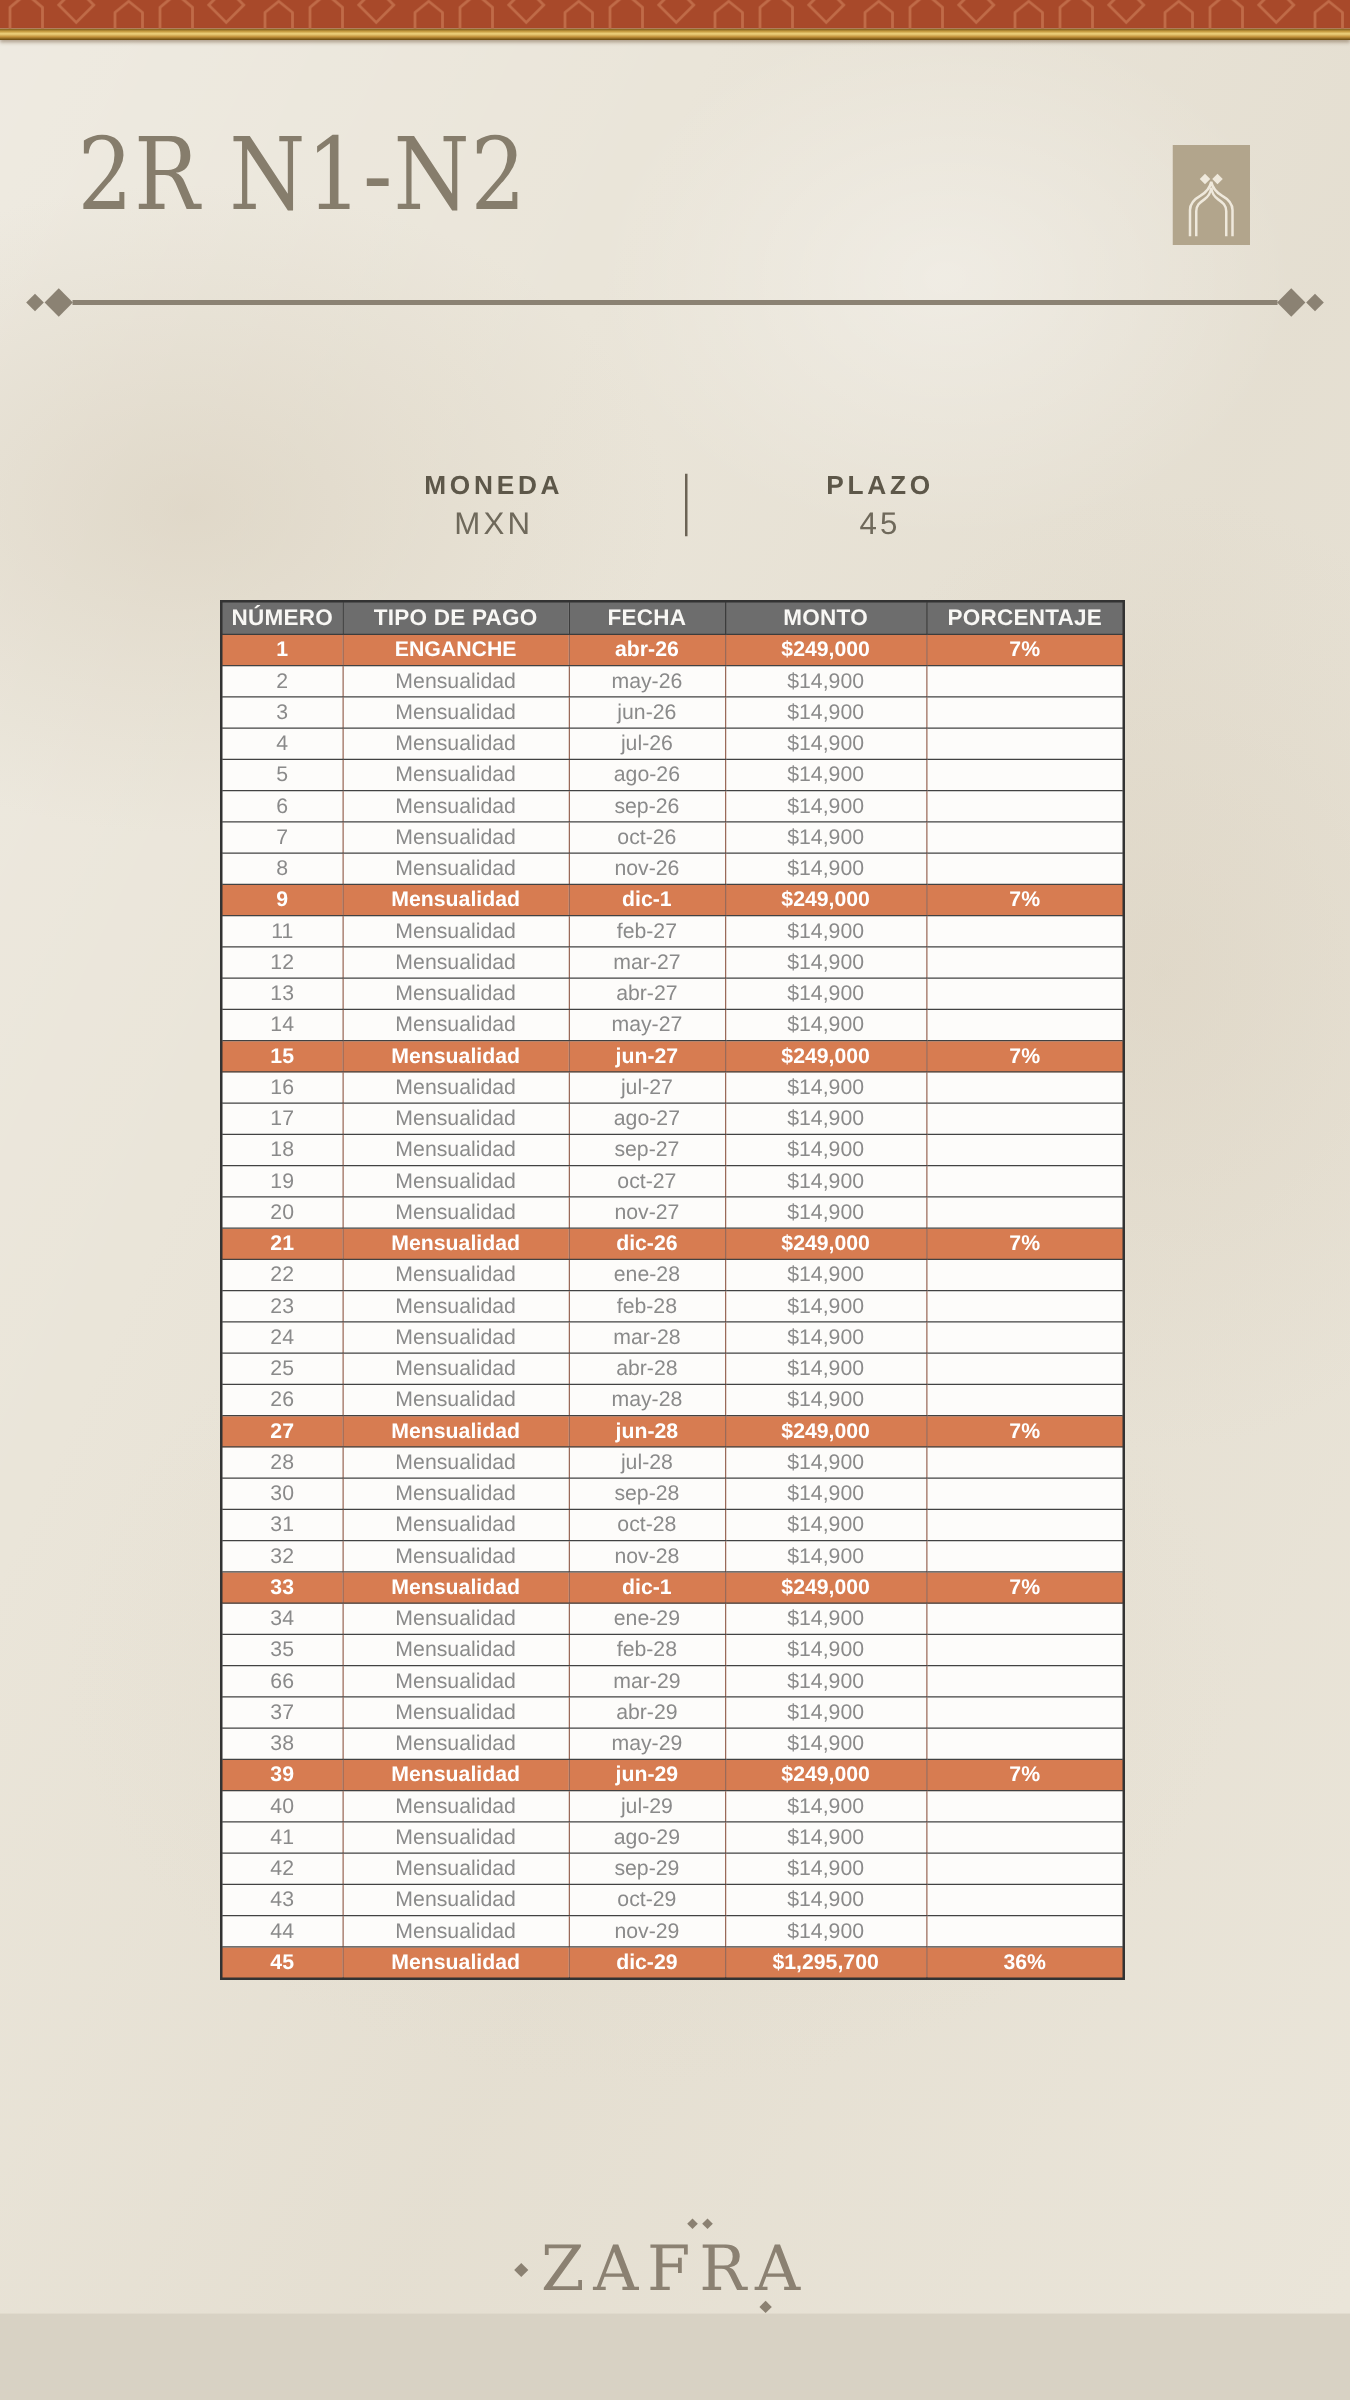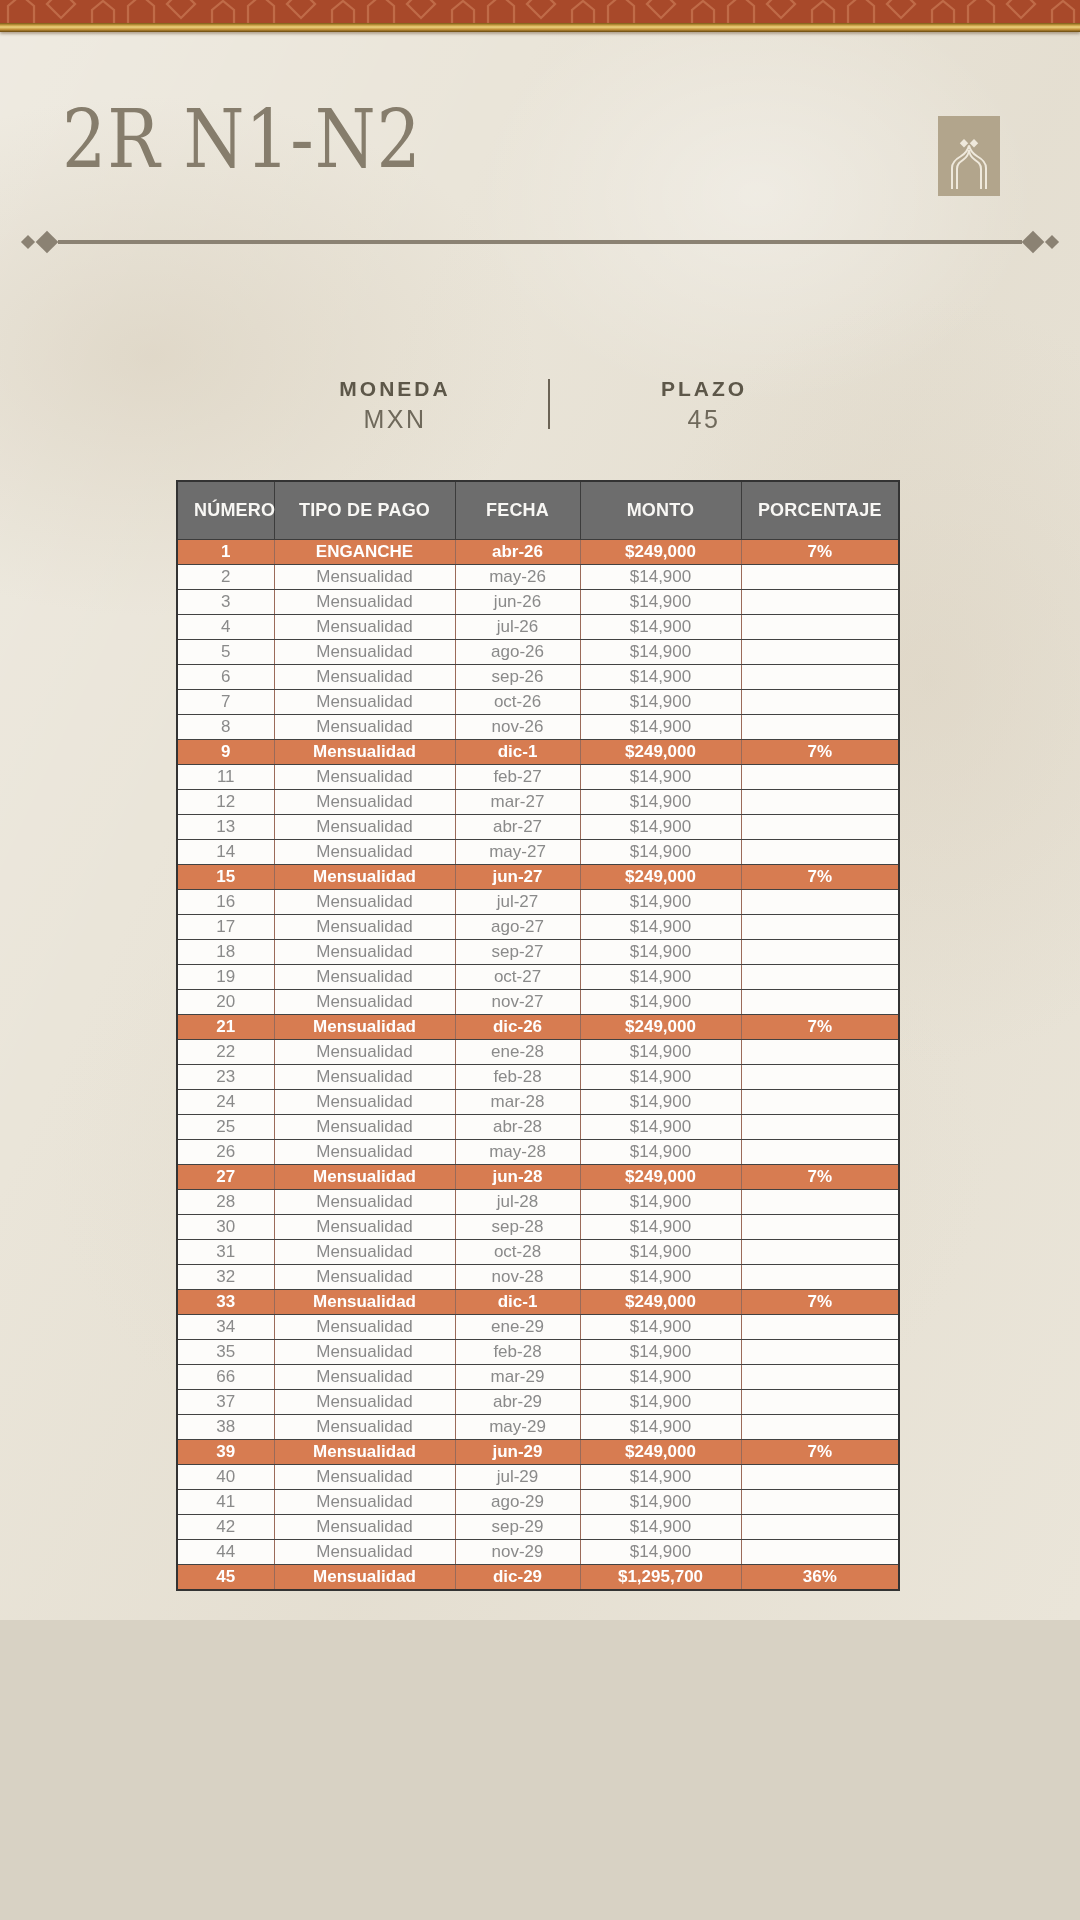--- a/index.html
+++ b/index.html
@@ -1,17 +1,17 @@
 <!DOCTYPE html>
 <html><head>
 <meta charset="utf-8">
 <style>
   html,body{margin:0;padding:0;background:#d8d2c4;}
   .page{
-    position:relative; width:1080px; height:1620px; margin:0 auto; overflow:hidden;
+    position:relative; width:1080px; height:1851px; margin:0 auto; overflow:hidden;
     background-color:#eae5d9;
     background-image:
       radial-gradient(ellipse 620px 420px at 14% 22%, rgba(214,204,185,.55), transparent 62%),
       radial-gradient(ellipse 520px 640px at 86% 42%, rgba(217,207,189,.45), transparent 60%),
       radial-gradient(ellipse 720px 520px at 48% 72%, rgba(223,215,199,.42), transparent 65%),
       radial-gradient(ellipse 400px 300px at 70% 12%, rgba(255,255,255,.35), transparent 70%),
       linear-gradient(115deg, rgba(255,255,255,.22) 0%, transparent 30%, rgba(204,194,174,.18) 60%, transparent 100%);
     font-family:"Liberation Sans", sans-serif;
   }
   .pattern-band{position:absolute; left:0; width:1080px; height:23px; overflow:hidden;}
@@ -46,21 +46,21 @@
   .meta-plazo{left:594px;}
   .meta-label{font-weight:700; font-size:21px; letter-spacing:3px; color:#59533f; color:#5d5749;}
   .meta-value{margin-top:4px; font-size:25px; letter-spacing:2.5px; color:#6f695b;}
   .meta-divider{position:absolute; left:548px; top:379px; width:2px; height:50px; background:#6b6355;}
 
   table.pay{position:absolute; left:176px; top:480px; width:722px;
     border-collapse:collapse; table-layout:fixed; border:2px solid #333;
     background:#fdfcfa;}
   table.pay th{background:#6d6d6d; color:#f8f7f4; font-weight:700; font-size:18px;
     height:25px; text-align:center; letter-spacing:.2px;
-    border:1.5px solid #3c3c3c; padding:16px;}
+    border:1.5px solid #3c3c3c; padding:0;}
   table.pay td{height:24px; font-size:17px; color:#8a8a8a; text-align:center;
     background:#fdfcfa; padding:0; line-height:24px;
     border-top:1.6px solid #424242; border-bottom:1.6px solid #424242;
     border-left:1px solid #9a6a59; border-right:1px solid #9a6a59;}
   table.pay tr.hl td{background:#d77c51; color:#ffffff; font-weight:700;}
 
   .logo{position:absolute; top:1786px; left:0; width:1080px; text-align:center;}
   .logo-wrap{position:relative; display:inline-block;
     font-family:"DejaVu Serif", serif; font-size:50px; letter-spacing:7px; color:#8b8172;}
   .logo-orn{position:absolute; background:#8b8172; transform:rotate(45deg);}
@@ -417,20 +417,27 @@
           <td></td>
         </tr>
         <tr>
           <td>42</td>
           <td>Mensualidad</td>
           <td>sep-29</td>
           <td>$14,900</td>
           <td></td>
         </tr>
         <tr>
+          <td>43</td>
+          <td>Mensualidad</td>
+          <td>oct-29</td>
+          <td>$14,900</td>
+          <td></td>
+        </tr>
+        <tr>
           <td>44</td>
           <td>Mensualidad</td>
           <td>nov-29</td>
           <td>$14,900</td>
           <td></td>
         </tr>
         <tr class="hl">
           <td>45</td>
           <td>Mensualidad</td>
           <td>dic-29</td>

